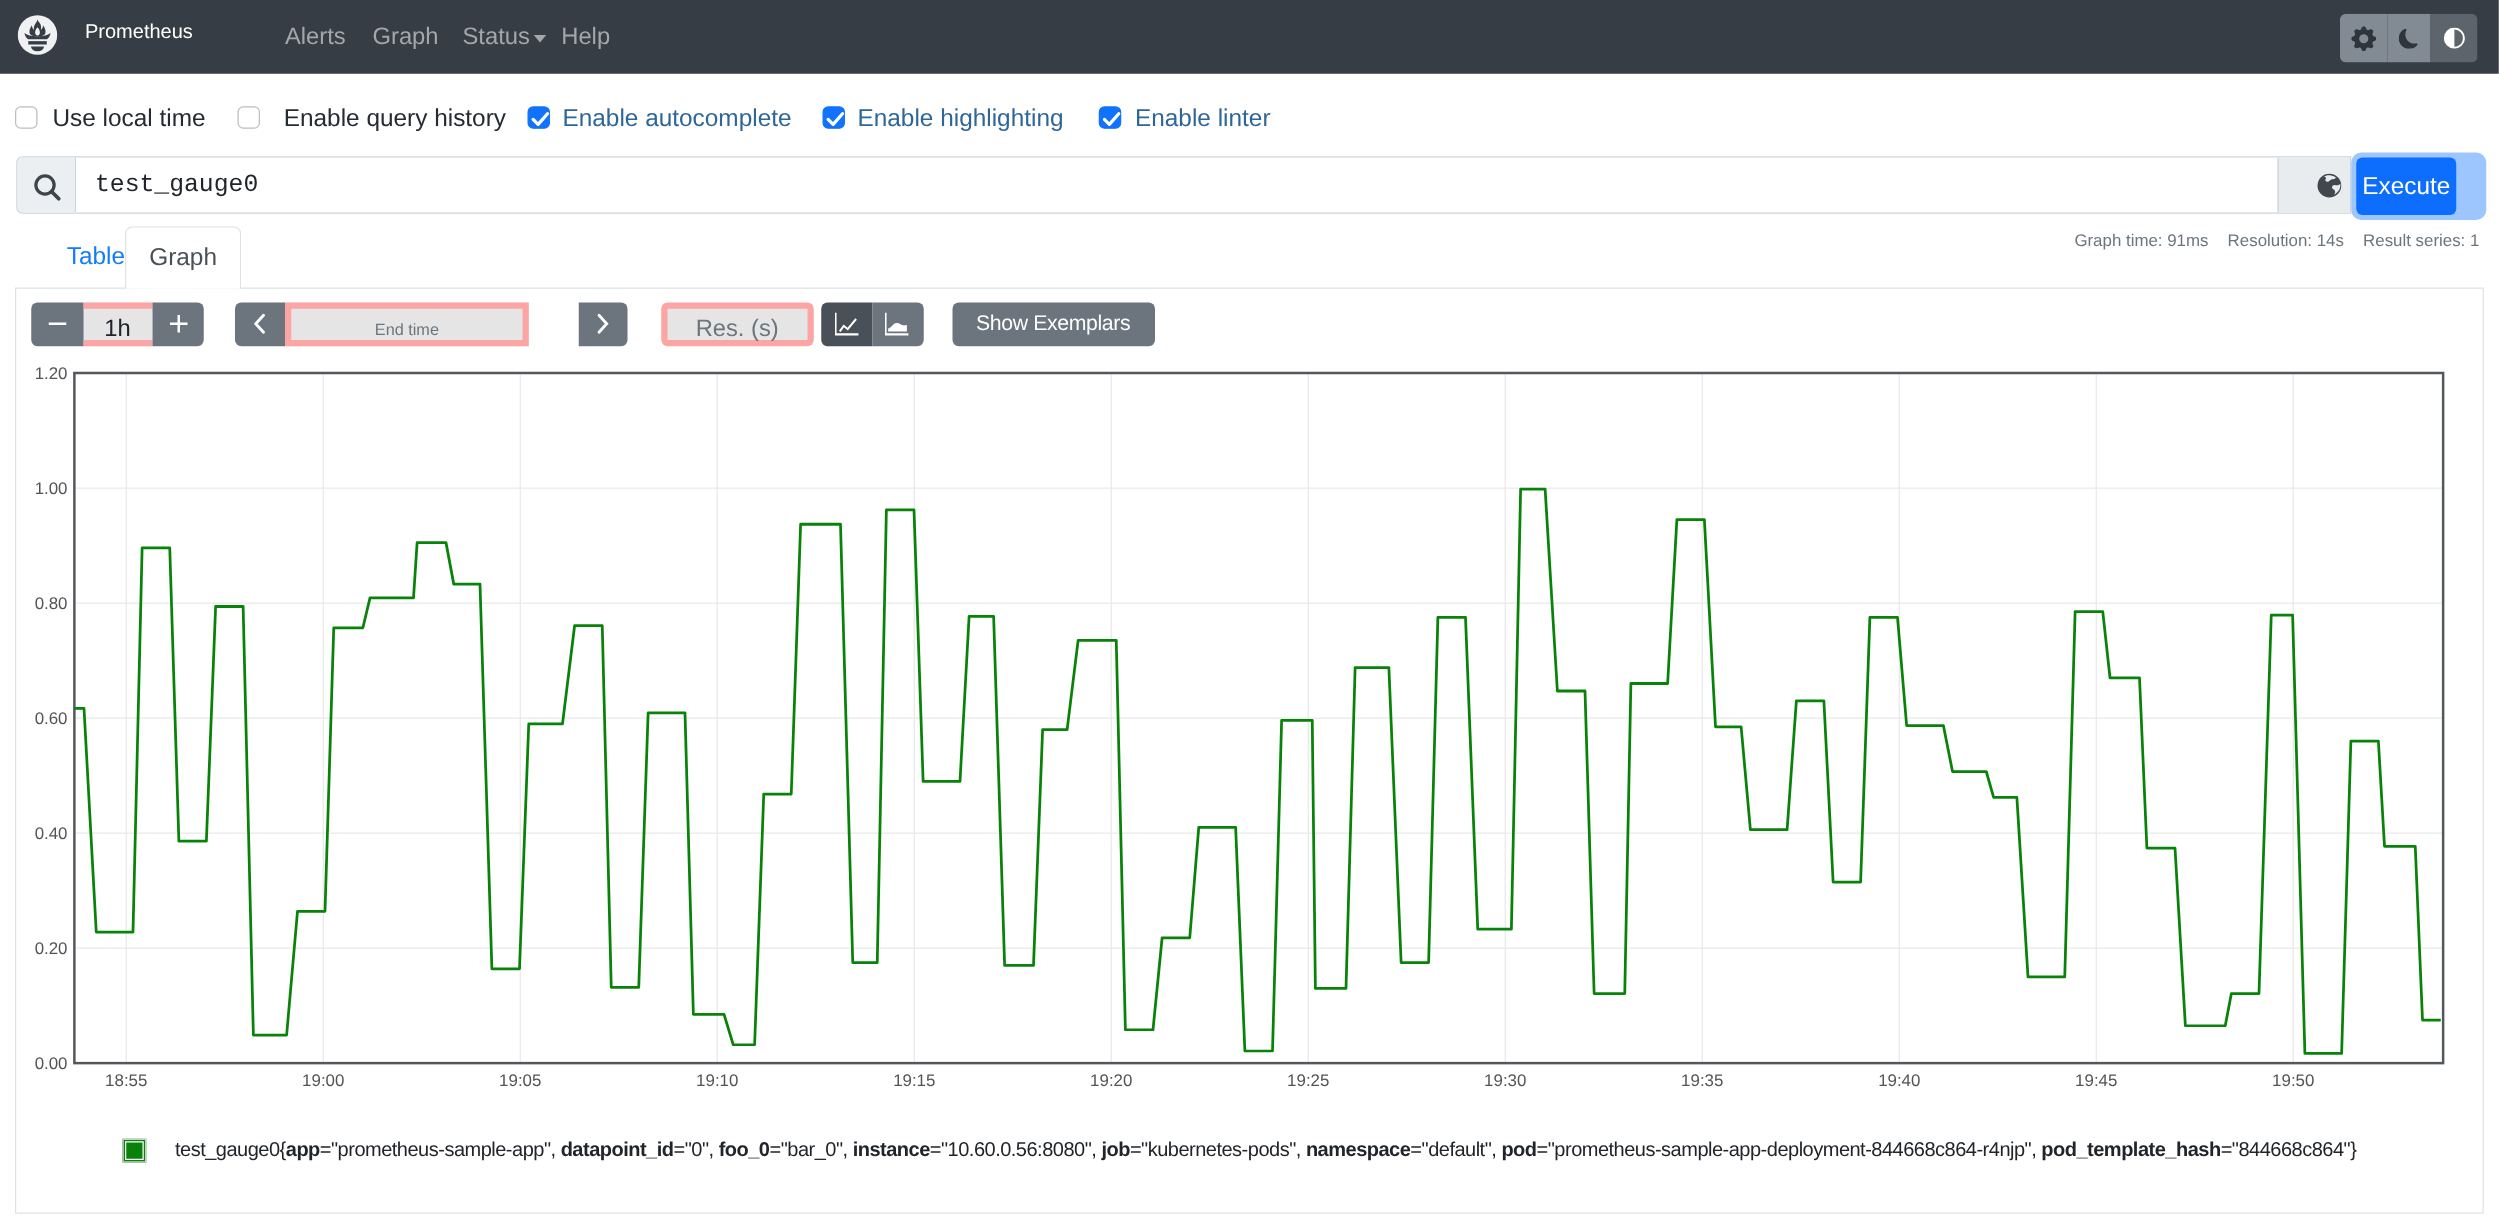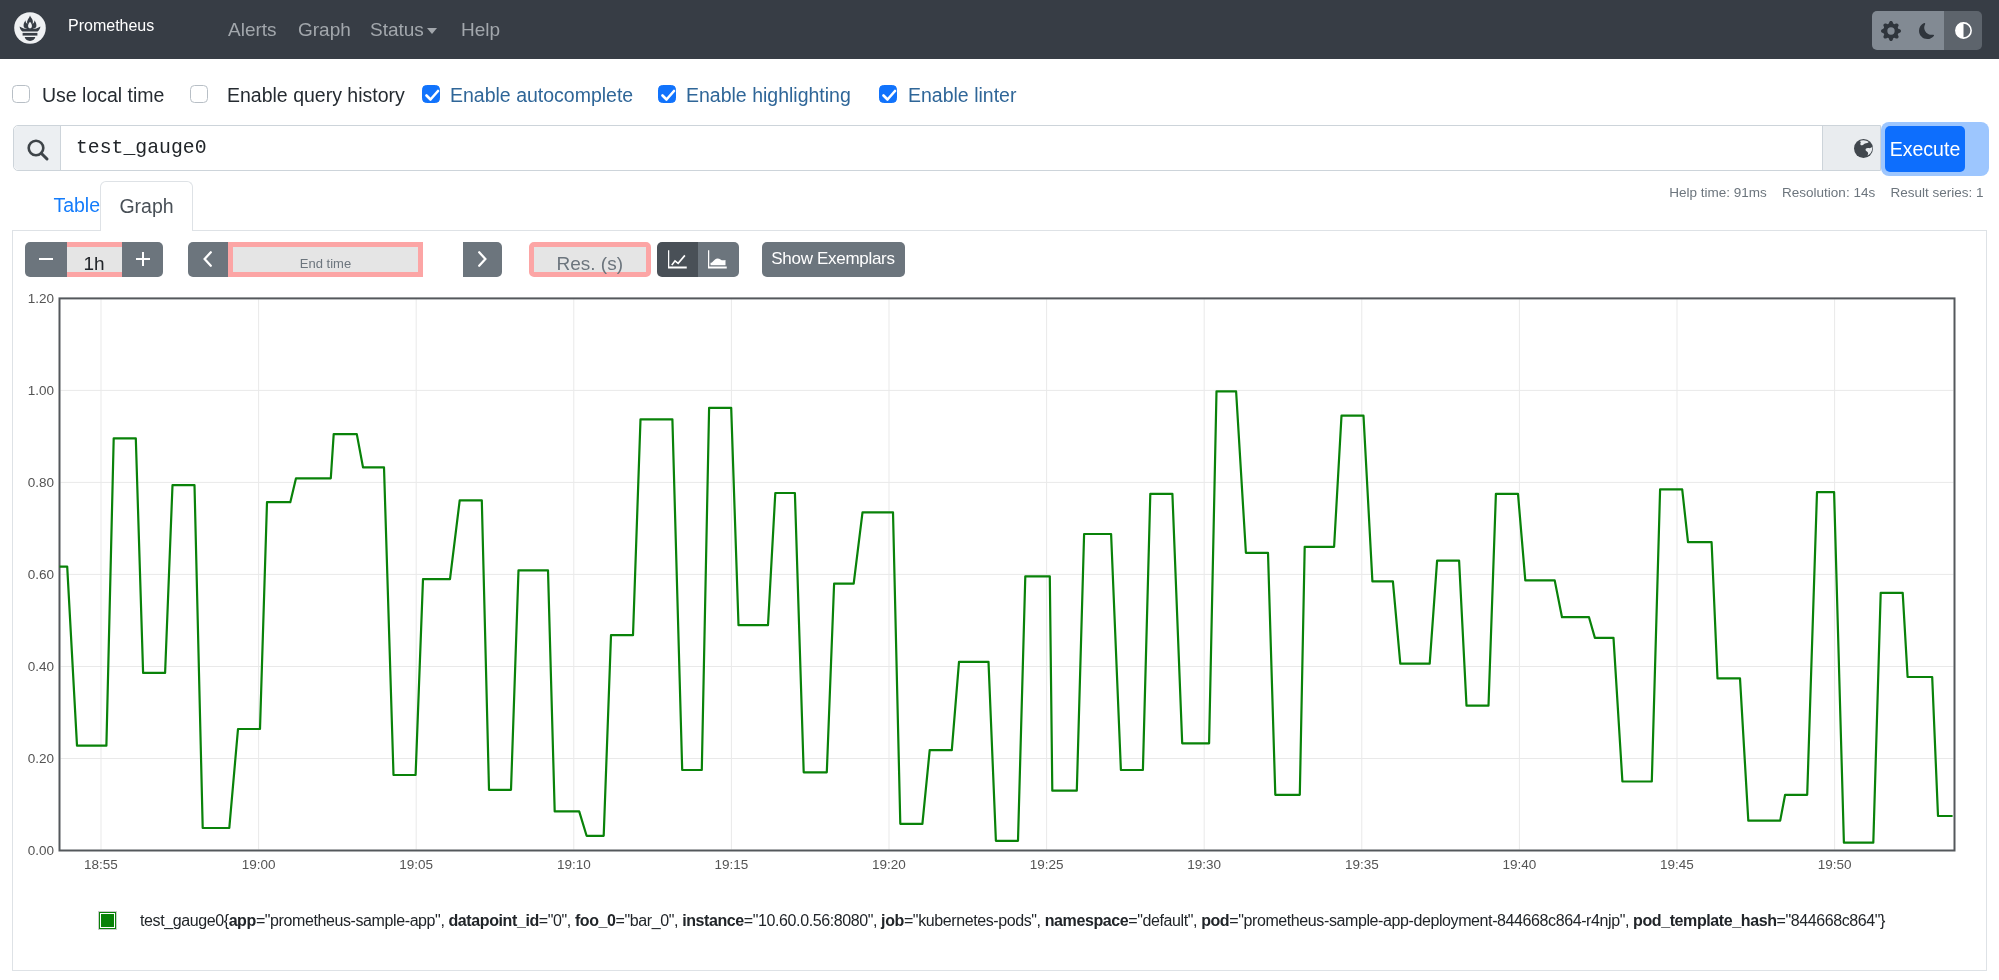--- a/index.html
+++ b/index.html
@@ -53,21 +53,21 @@
       <rect x="8.6" y="20.9" width="14.8" height="2.7"></rect>
       <path d="M10.7 25.1 L21.3 25.1 C20.9 27.4 19 28.9 16 28.9 C13 28.9 11.1 27.4 10.7 25.1 Z"></path>
     </g>
     <path fill="#eff1f3" d="M16 9.8 C17.2 11.2 17.9 12.5 17.9 13.9 C17.9 15.4 17.1 16.3 16 16.3 C14.9 16.3 14.1 15.4 14.1 13.9 C14.1 12.5 14.8 11.2 16 9.8 Z"></path>
   </svg>
   <div id="brand">Prometheus</div>
   <div class="navlink" style="left:228px;">Alerts</div>
   <div class="navlink" style="left:298px;">Graph</div>
   <div class="navlink" style="left:370px;">Status</div>
   <div id="nav-caret" style="left:427px;"></div>
-  <div class="navlink" style="left:461px;">Help</div>
+  <div class="navlink" style="left:449px;">Help</div>
   <div id="themegrp">
     <div class="thbtn" style="left:0; width:38px; background:#828a93;">
       <svg width="20" height="20" viewBox="0 0 16 16" style="position:absolute;left:9px;top:10px;" fill="#2f353c">
         <path d="M9.405 1.05c-.413-1.4-2.397-1.4-2.81 0l-.1.34a1.464 1.464 0 0 1-2.105.872l-.31-.17c-1.283-.698-2.686.705-1.987 1.987l.169.311c.446.82.023 1.841-.872 2.105l-.34.1c-1.4.413-1.4 2.397 0 2.81l.34.1a1.464 1.464 0 0 1 .872 2.105l-.17.31c-.698 1.283.705 2.686 1.987 1.987l.311-.169a1.464 1.464 0 0 1 2.105.872l.1.34c.413 1.4 2.397 1.4 2.81 0l.1-.34a1.464 1.464 0 0 1 2.105-.872l.31.17c1.283.698 2.686-.705 1.987-1.987l-.169-.311a1.464 1.464 0 0 1 .872-2.105l.34-.1c1.4-.413 1.4-2.397 0-2.81l-.34-.1a1.464 1.464 0 0 1-.872-2.105l.17-.31c.698-1.283-.705-2.686-1.987-1.987l-.311.169a1.464 1.464 0 0 1-2.105-.872l-.1-.34zM8 10.93a2.929 2.929 0 1 1 0-5.86 2.929 2.929 0 0 1 0 5.858z"></path>
       </svg>
     </div>
     <div class="thbtn" style="left:38px; width:34px; background:#828a93;">
       <svg width="16" height="16" viewBox="0 0 16 16" style="position:absolute;left:9px;top:12px;" fill="#2f353c">
         <path d="M6 .278a.768.768 0 0 1 .08.858 7.208 7.208 0 0 0-.878 3.46c0 4.021 3.278 7.277 7.318 7.277.527 0 1.04-.055 1.533-.16a.787.787 0 0 1 .81.316.733.733 0 0 1-.031.893A8.349 8.349 0 0 1 8.344 16C3.734 16 0 12.286 0 7.71 0 4.266 2.114 1.312 5.124.06A.752.752 0 0 1 6 .278z"></path>
       </svg>
@@ -116,21 +116,21 @@
     <svg width="21" height="21" viewBox="0 0 21 21" style="position:absolute;left:30px;top:11.5px;">
       <circle cx="10.5" cy="10.5" r="9.5" fill="#41474d"></circle>
       <path fill="#e9ecef" d="M10.5 2.2 C12.5 2.2 14.3 2.9 15.7 4.1 C14.9 5.4 13.4 5.1 12 5.6 C10.4 6.2 10.7 7.4 8.9 7.3 C7.4 7.2 6.9 6 7.6 4.9 C8.2 3.9 7.3 3.3 6.3 3.3 C7.5 2.6 8.9 2.2 10.5 2.2 Z"></path>
       <path fill="#e9ecef" d="M19.3 9.1 C18.1 10 16.9 10.3 15.4 10.1 C13.7 9.9 12.4 10.6 12.6 12 C12.8 13.3 14.3 13.4 14.9 14.6 C15.4 15.6 15 16.8 14.2 17.7 C17.1 16.4 19.1 13.7 19.3 10.4 Z"></path>
     </svg>
   </div>
 </div>
 <div id="execring"></div>
 <div id="execbtn">Execute</div>
 
-<div id="stats"><span style="margin-left:0;">Help time: 91ms</span><span>Resolution: 14s</span><span>Result series: 1</span></div>
+<div id="stats"><span style="margin-left:0;">Graph time: 91ms</span><span>Resolution: 14s</span><span>Result series: 1</span></div>
 
 <div id="panel"></div>
 <div id="tab-table">Table</div>
 <div id="tab-graph">Graph</div>
 
 <div class="ctl gbtn" style="left:25px; width:41.5px; border-radius:5px 0 0 5px;">
     <svg width="16" height="16" viewBox="0 0 16 16" style="position:absolute;left:13px;top:9.5px;">
       <line x1="1" y1="8" x2="15" y2="8" stroke="#fff" stroke-width="2"></line>
     </svg>
   </div>
@@ -162,21 +162,21 @@
       <path d="M2.5 12.5 L5.5 8.5 L8 10.5 L13 4.5 L14 5.5 L8.2 12.3 L5.7 10.3 L3.6 13.2 Z"></path>
     </svg>
   </div>
 <div class="ctl" style="left:698px; width:41px; background:#6c757d; border-radius:0 5px 5px 0;">
     <svg width="20" height="20" viewBox="0 0 16 16" style="position:absolute;left:10px;top:7.5px;" fill="#fff">
       <path d="M1 1 V14 H15 V15.5 H0 V1 Z"></path>
       <path d="M2 13 L2 11 C4 11 5 7.5 7.5 7.5 C10 7.5 10.5 9.5 13 9.0 L14 8.8 V13 Z"></path>
     </svg>
   </div>
 
-<div class="ctl gbtn" style="left:761.5px; width:143px; border-radius:5px; font-size:17px; letter-spacing:-0.3px; text-align:center; line-height:34px; white-space:nowrap;">Show Exemplars</div>
+<div class="ctl gbtn" style="left:761.5px; width:162px; border-radius:5px; font-size:17px; letter-spacing:-0.3px; text-align:center; line-height:34px; white-space:nowrap;">Show Exemplars</div>
 
 <svg id="chart" style="position:absolute; left:0; top:290px;" width="1999" height="590" viewBox="0 0 1999 590">
   <g id="vgrid" stroke="#e9e9e9" stroke-width="1">
       <line x1="101.0" y1="9.4" x2="101.0" y2="559.5"></line>
       <line x1="258.6" y1="9.4" x2="258.6" y2="559.5"></line>
       <line x1="416.2" y1="9.4" x2="416.2" y2="559.5"></line>
       <line x1="573.8" y1="9.4" x2="573.8" y2="559.5"></line>
       <line x1="731.4" y1="9.4" x2="731.4" y2="559.5"></line>
       <line x1="889.0" y1="9.4" x2="889.0" y2="559.5"></line>
       <line x1="1046.6" y1="9.4" x2="1046.6" y2="559.5"></line>

